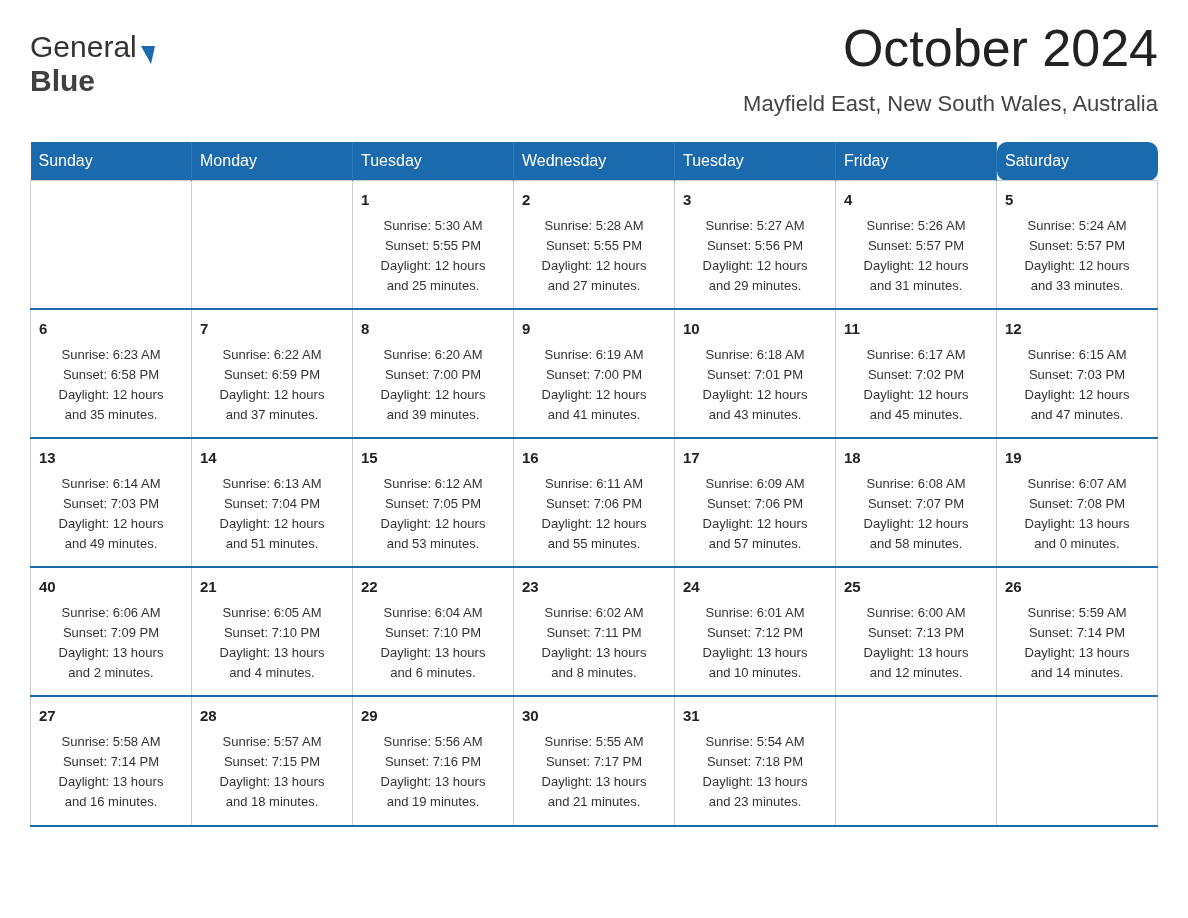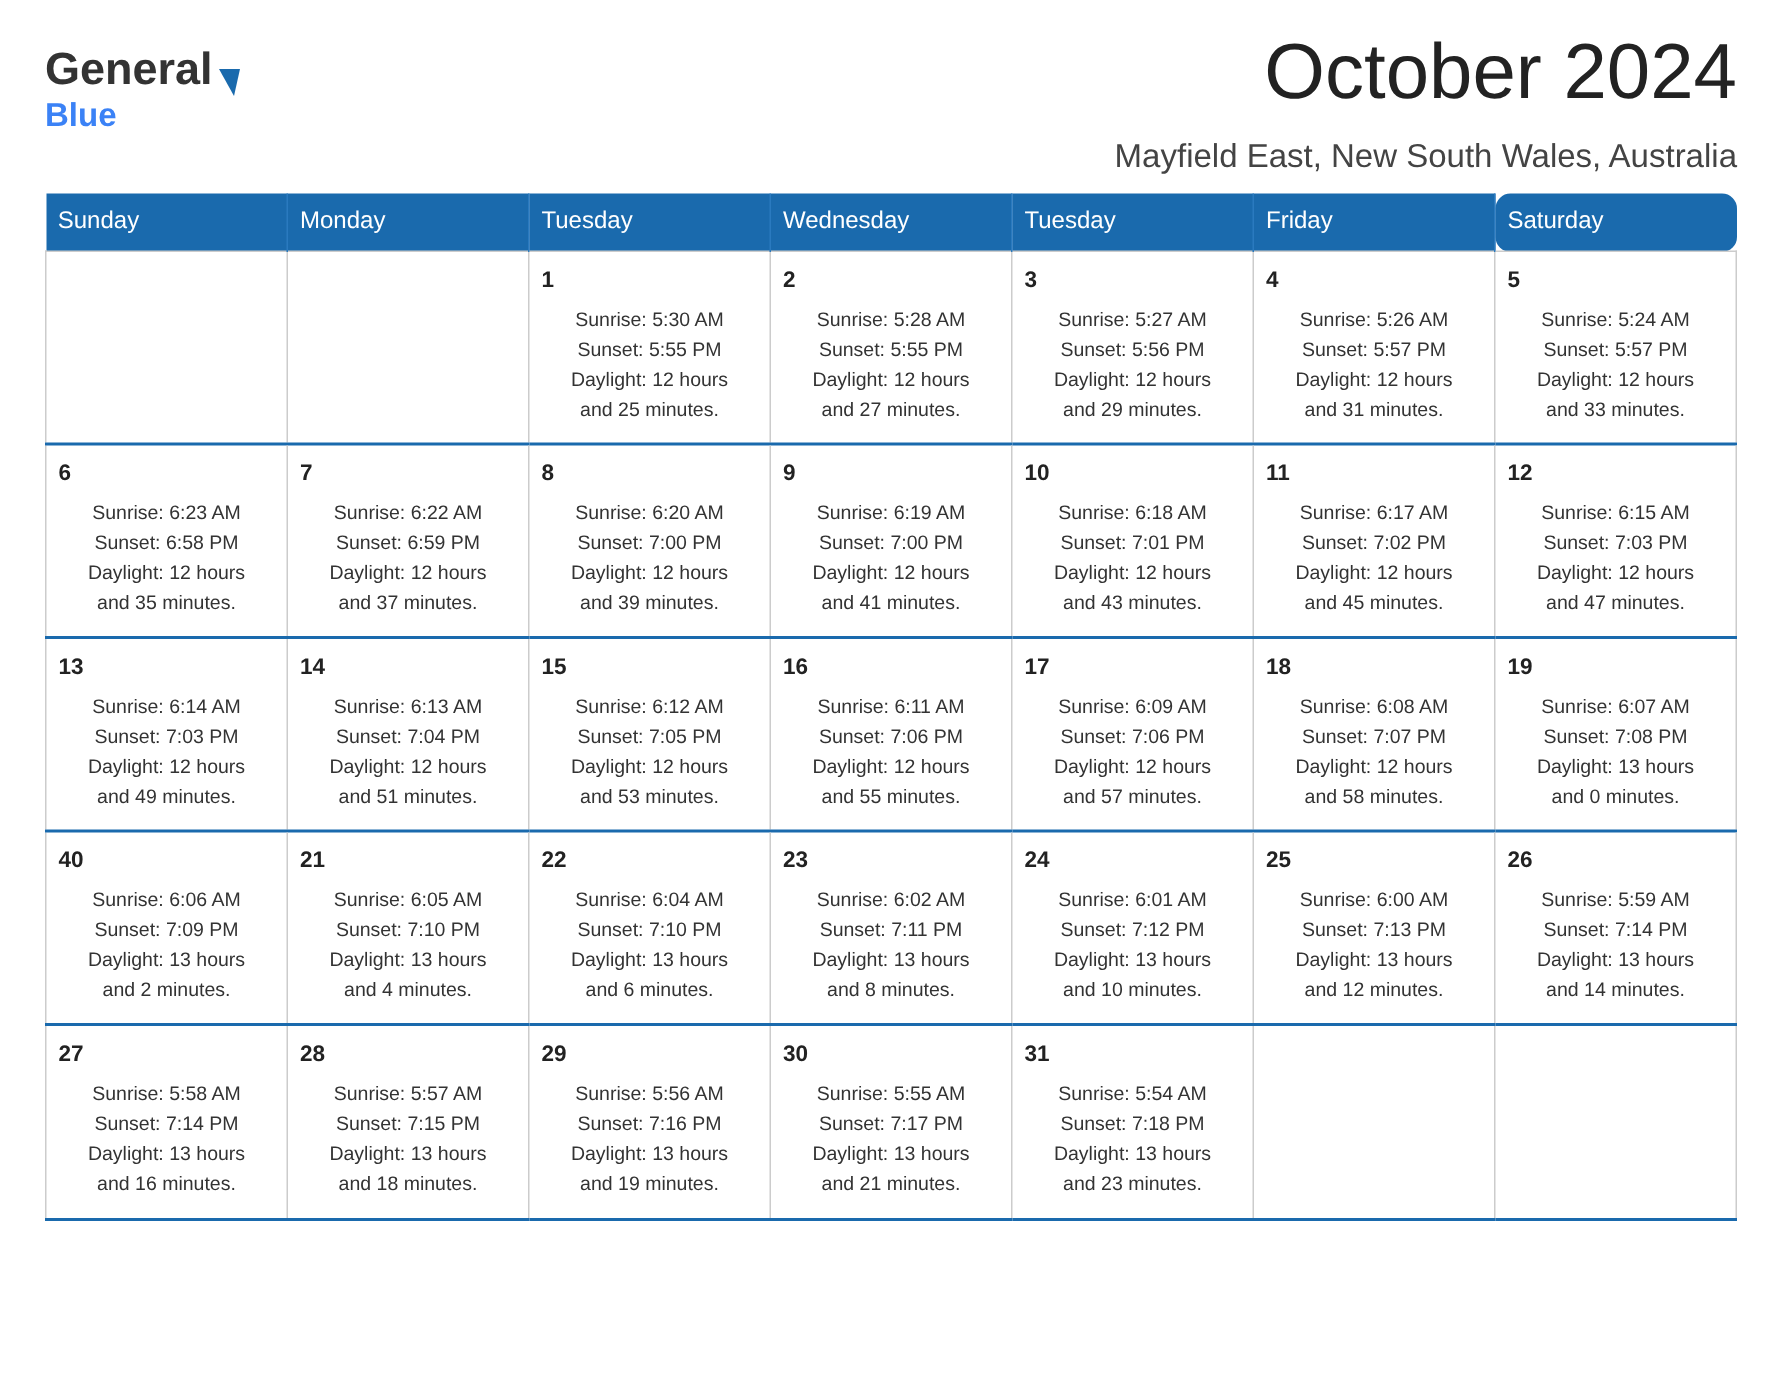--- a/index.html
+++ b/index.html
@@ -33,21 +33,21 @@
     }
     .location-title {
       font-size: 22px;
       color: #444;
       font-weight: normal;
       margin-top: 14px;
     }
     .calendar {
       width: 100%;
       border-collapse: collapse;
-      margin-top: 12px;
+      margin-top: 25px;
     }
     .calendar thead th {
       background-color: #1a6aad;
       color: #fff;
       padding: 10px 8px;
       text-align: left;
       font-size: 16px;
       font-weight: normal;
       border-right: 1px solid #2a7abf;
     }
@@ -83,27 +83,27 @@
     .empty-cell {
       background: #fff;
     }
     .logo-wrapper {
       display: flex;
       align-items: center;
       gap: 4px;
     }
     .logo-general {
       font-size: 30px;
+      font-weight: normal;
+      color: #333;
+    }
+    .logo-blue-text {
+      font-size: 30px;
       font-weight: bold;
-      color: #333;
-    }
-    .logo-blue-text {
-      font-size: 22px;
-      font-weight: bold;
-      color: #3b82f6;
+      color: #404040;
     }
   </style>
 </head>
 <body>
 
 <div class="header-area">
   <div class="logo">
     <div class="logo-wrapper">
       <span class="logo-general">General</span>
       <span style="display:inline-block; width:0; height:0; border-left:10px solid transparent; border-right:4px solid transparent; border-top:18px solid #1a6aad; position:relative; top:8px; margin-left:0px;"></span>

